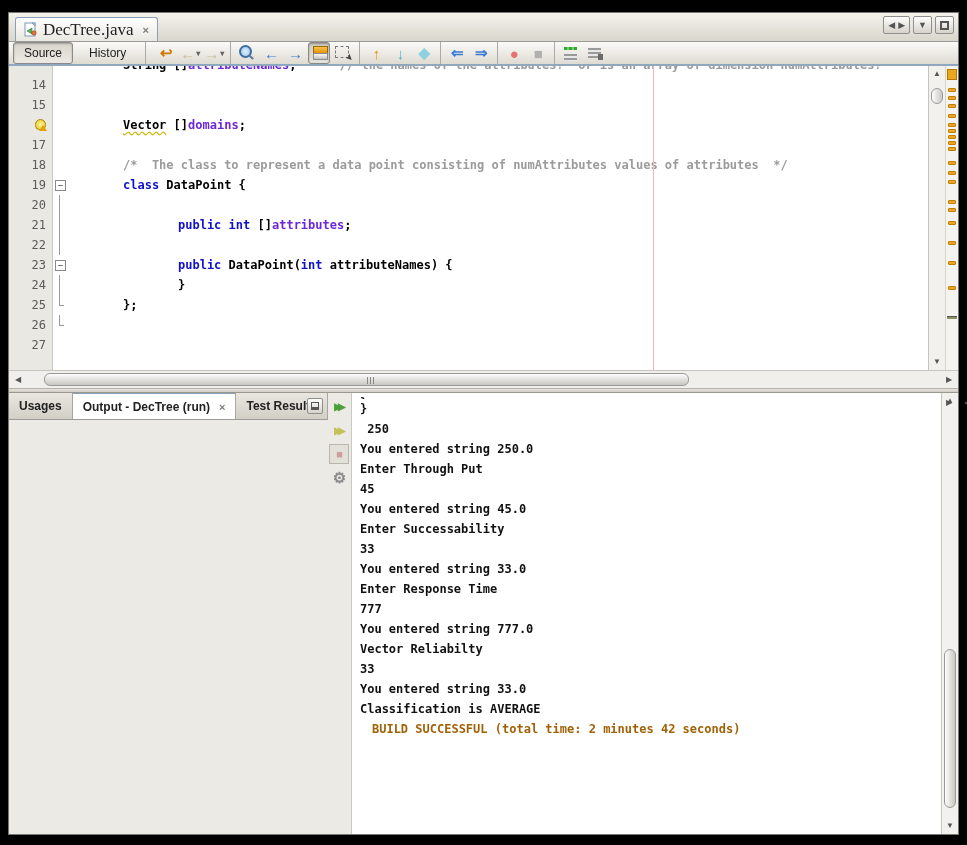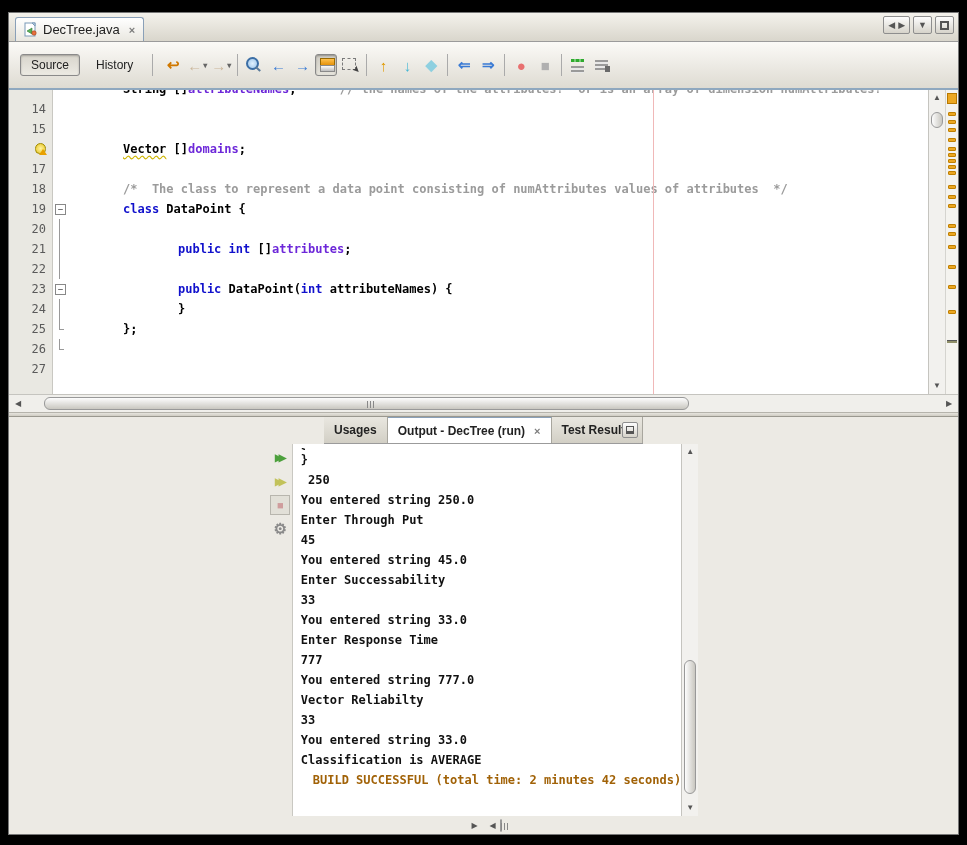--- a/index.html
+++ b/index.html
@@ -7,30 +7,30 @@
   body { background:#000; font-family:"Liberation Sans", sans-serif; }
   .ide { position:absolute; left:8px; top:12px; width:951px; height:823px;
          background:#eceae4; display:flex; flex-direction:column; border:1px solid #777; }
 
   
   .doc-tabbar { height:29px; background:linear-gradient(#f4f2ec,#d9d6cc); border-bottom:1px solid #9b9b9b;
                 display:flex; align-items:flex-end; position:relative; }
   .doc-tab { margin-left:6px; height:24px; background:linear-gradient(#ffffff,#e9e7e0); border:1px solid #8aa0b8;
              border-bottom:none; border-radius:3px 3px 0 0; display:flex; align-items:center; gap:5px;
              padding:0 8px; font-size:12px; color:#222; }
-  .doc-tab .title { font-size:13px; }
+  .doc-tab .title { font-size:17px;font-family:Liberation Serif, serif; }
   .tab-close { color:#7c7c7c; font-size:11px; font-weight:bold; cursor:default; margin-left:4px; }
   .tabbar-controls { position:absolute; right:4px; top:3px; display:flex; gap:3px; }
   .tc-btn { height:18px; background:linear-gradient(#fdfdfd,#d6d3ca); border:1px solid #8e8e8e; border-radius:2px;
             display:flex; align-items:center; justify-content:center; font-size:9px; color:#555; padding:0 4px; gap:3px;}
   .tc-btn .sq { width:9px; height:9px; border:2px solid #555; display:inline-block; }
 
   
-  .ed-toolbar { height:48px; background:linear-gradient(#fbfaf7,#dedbd2); border-bottom:2px solid #8fa8bf;
-                display:flex; align-items:center; padding:0 11px; gap:6px; }
+  .ed-toolbar { height:24px; background:linear-gradient(#fbfaf7,#dedbd2); border-bottom:2px solid #8fa8bf;
+                display:flex; align-items:center; padding:0 4px; gap:6px; }
   .src-btn { height:22px; padding:0 10px; font-size:12px; color:#222; display:flex; align-items:center; border-radius:3px; }
   .src-btn.pressed { border:1px solid #8a8a8a; background:linear-gradient(#d8d5cc,#eceae3); box-shadow:inset 0 1px 2px rgba(0,0,0,.25); }
   .tb-sep { width:1px; height:22px; background:#aaa; margin:0 3px; }
   .tbi-wrap { display:flex; align-items:center; gap:2px; }
   .tbi { min-width:22px; height:22px; display:flex; align-items:center; justify-content:center;
          font-size:15px; font-weight:bold; border-radius:3px; position:relative; }
   .tbi.pressed { border:1px solid #888; background:linear-gradient(#cfccc3,#e6e4dc); box-shadow:inset 0 1px 2px rgba(0,0,0,.3); }
   .tbi .dd { font-size:8px; color:#666; margin-left:1px; }
   .tbi.shape-mag::before { content:""; width:9px; height:9px; border:2px solid #3b6ea5; border-radius:50%;
         background:radial-gradient(#dff0ff,#9cc4e8); position:absolute; left:3px; top:3px; }
@@ -82,21 +82,21 @@
   .hscroll { height:18px; background:#f0efeb; border-top:1px solid #c5c4bf; position:relative; }
   .hs-arrow { position:absolute; top:2px; width:14px; height:14px; font-size:8px; color:#555; text-align:center; line-height:14px; }
   .hs-thumb { position:absolute; top:2px; height:13px; background:linear-gradient(#fdfdfd,#c9c7c0); border:1px solid #999; border-radius:6px; }
   .hs-grip { position:absolute; left:50%; top:3px; width:8px; height:7px;
              background:repeating-linear-gradient(90deg,#888 0 1px,transparent 1px 3px); }
 
   
   .splitter { height:5px; background:linear-gradient(#e6e4dd,#cfccc3); border-top:1px solid #b5b3ab; border-bottom:1px solid #9a988f; }
 
   
-  .output-panel { flex:1; display:flex; flex-direction:column; min-height:0;align-items:center; }
+  .output-panel { flex:1; display:flex; flex-direction:row; min-height:0; }
   .out-tabbar { height:27px; background:linear-gradient(#f0eee8,#d6d3c9); border-bottom:1px solid #9b9b9b;
                 display:flex; align-items:stretch; position:relative; }
   .out-tab { display:flex; align-items:center; gap:5px; padding:0 10px; font-size:12px; font-weight:bold; color:#222;
              border-right:1px solid #a8a69e; background:linear-gradient(#e9e7e0,#d2cfc5); }
   .out-tab.active { background:#fff; border-top:1px solid #8aa0b8; }
   .out-min-btn { position:absolute; right:5px; top:5px; width:16px; height:16px; border:1px solid #8e8e8e; border-radius:2px;
                  background:linear-gradient(#fdfdfd,#d6d3ca); display:flex; align-items:center; justify-content:center; }
   .out-min-btn .sq { width:8px; height:8px; border:1px solid #555; border-bottom:3px solid #555; }
   .out-body { flex:1; display:flex; background:#fff; min-height:0; }
   .out-gutter { width:24px; background:#eceae4; border-right:1px solid #c9c8c2; display:flex; flex-direction:column;

